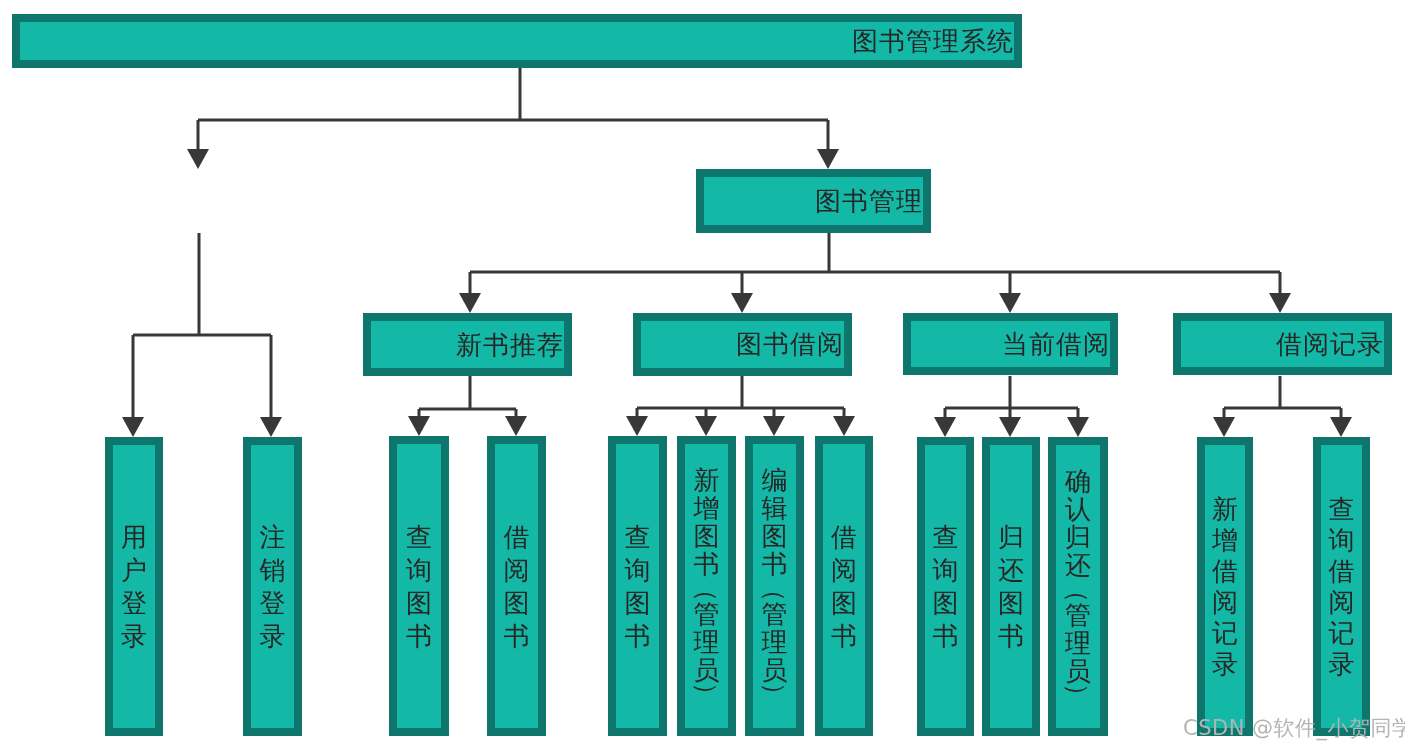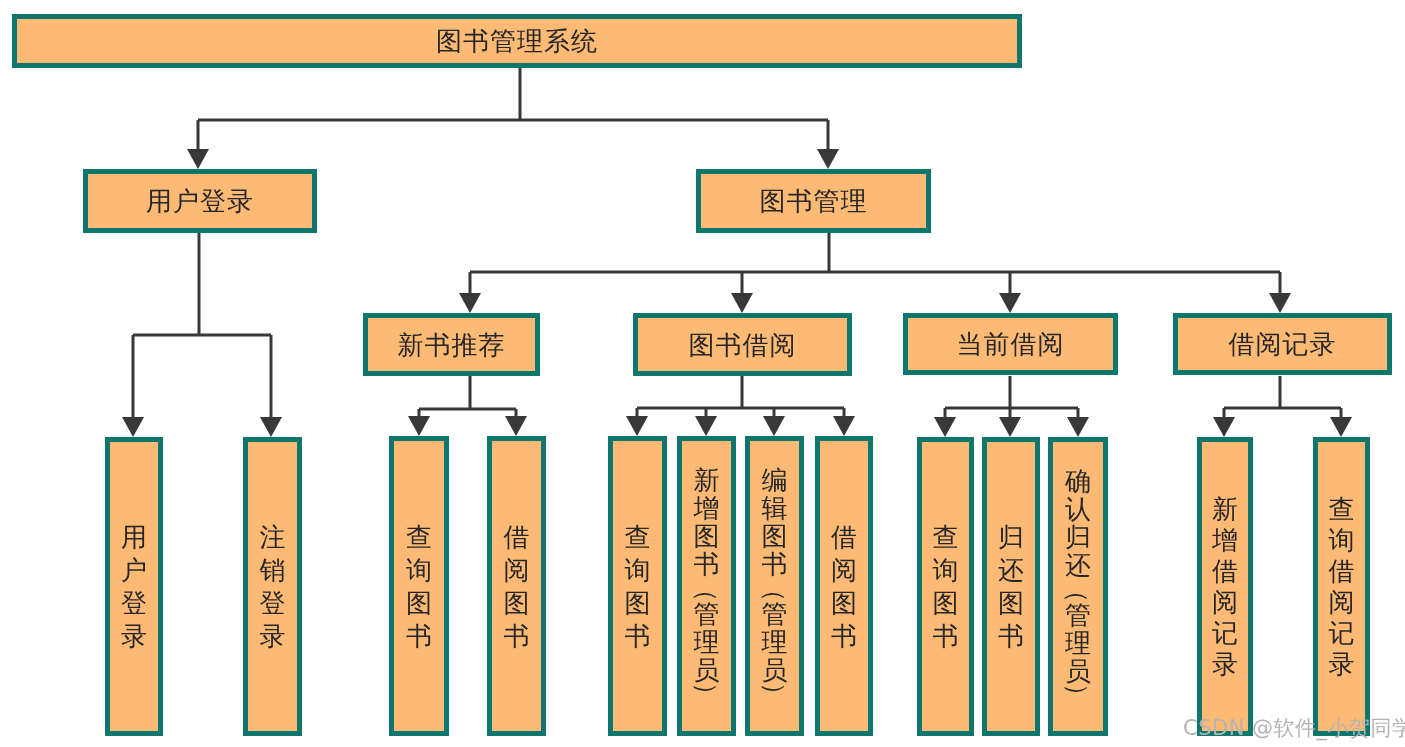--- a/index.html
+++ b/index.html
@@ -13,25 +13,25 @@
     overflow: hidden;
   }
   .connectors {
     position: absolute;
     left: 0; top: 0;
     z-index: 0;
   }
   .node {
     position: absolute;
     box-sizing: border-box;
-    background: #fdba74;
-    border: 5px solid #0f766e;
+    background: #14b8a6;
+    border: 8px solid #0f766e;
     display: flex;
     align-items: center;
-    justify-content: center;
+    justify-content: flex-end;
     z-index: 1;
   }
   .hlabel {
     font-size: 26px;
     line-height: 1;
     letter-spacing: 1px;
     white-space: nowrap;
   }
   .vbox {
     flex-direction: column;
@@ -99,31 +99,28 @@
       <polygon points="1067,417 1089,417 1078,437"></polygon>
       <polygon points="1213,417 1235,417 1224,437"></polygon>
       <polygon points="1330,417 1352,417 1341,437"></polygon>
     </g>
   </svg>
 
   <div class="node" style="left:12px; top:14px; width:1010px; height:54px;">
     <span class="hlabel">图书管理系统</span>
   </div>
 
-  <div class="node" style="left:83px; top:169px; width:234px; height:64px;">
-    <span class="hlabel">用户登录</span>
-  </div>
   <div class="node" style="left:696px; top:169px; width:235px; height:64px;">
     <span class="hlabel">图书管理</span>
   </div>
 
-  <div class="node" style="left:363px; top:313px; width:177px; height:63px;">
+  <div class="node" style="left:363px; top:313px; width:209px; height:63px;">
     <span class="hlabel">新书推荐</span>
   </div>
-  <div class="node" style="left:633px; top:313px; width:219px; height:63px;">
+  <div class="node" style="left:633px; top:313px; width:219px; height:63px;font-family:Liberation Serif, serif;">
     <span class="hlabel">图书借阅</span>
   </div>
   <div class="node" style="left:903px; top:313px; width:215px; height:62px;">
     <span class="hlabel">当前借阅</span>
   </div>
   <div class="node" style="left:1173px; top:313px; width:219px; height:62px;">
     <span class="hlabel">借阅记录</span>
   </div>
 
   <div class="node vbox" style="left:105px; top:437px; width:58px; height:299px;">

